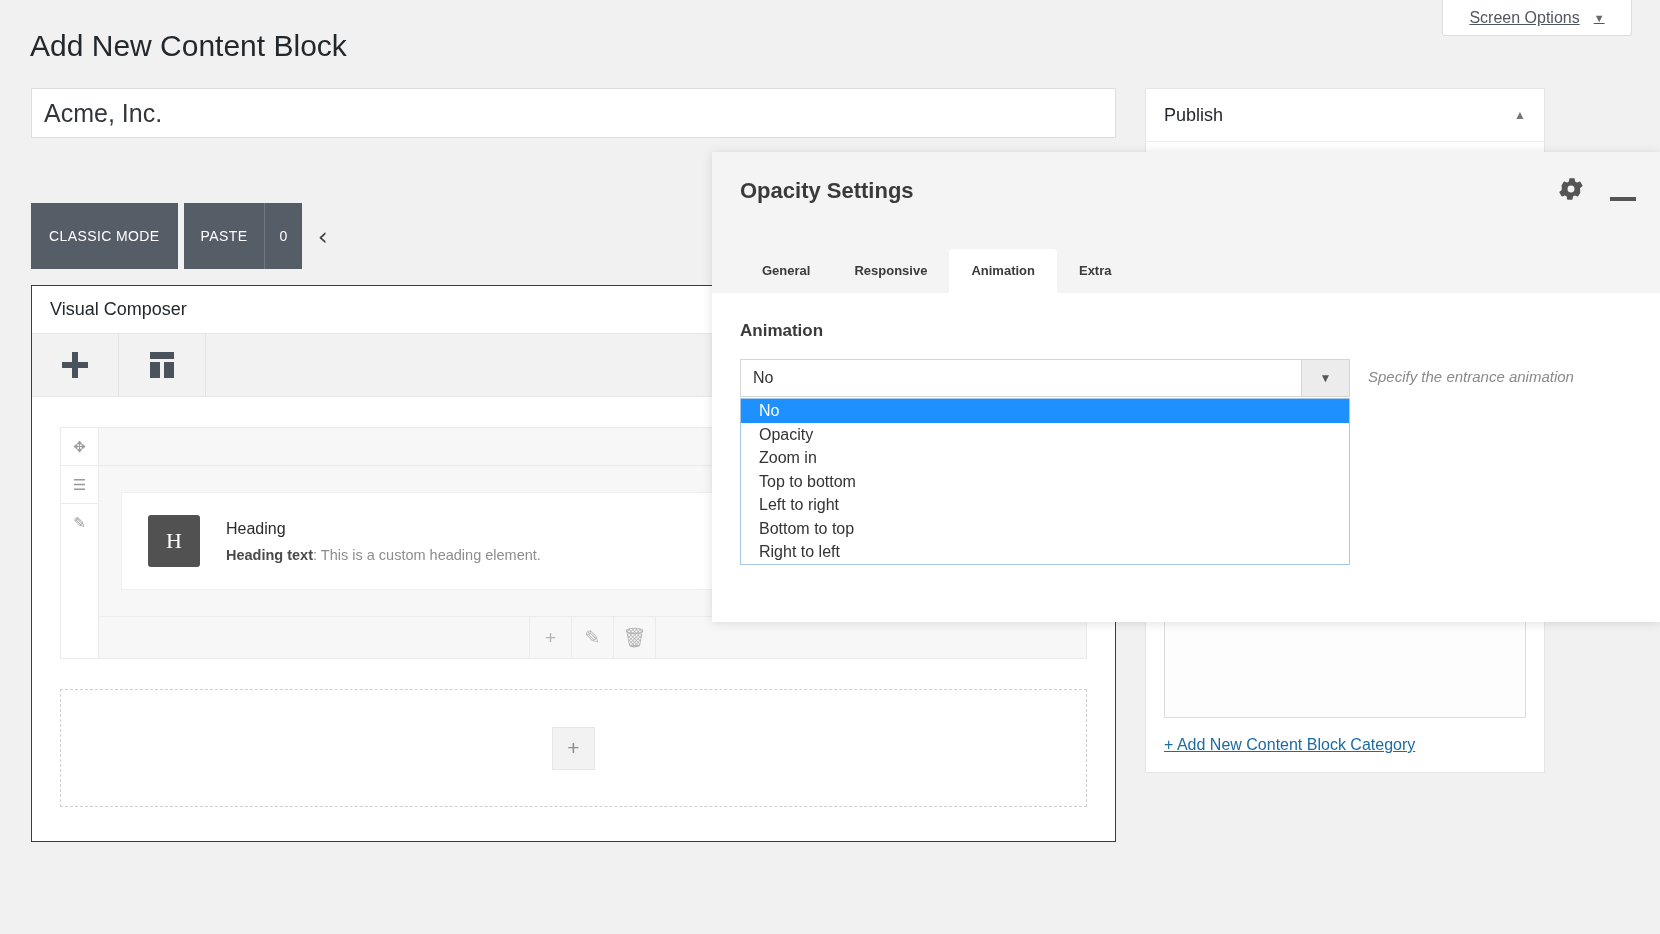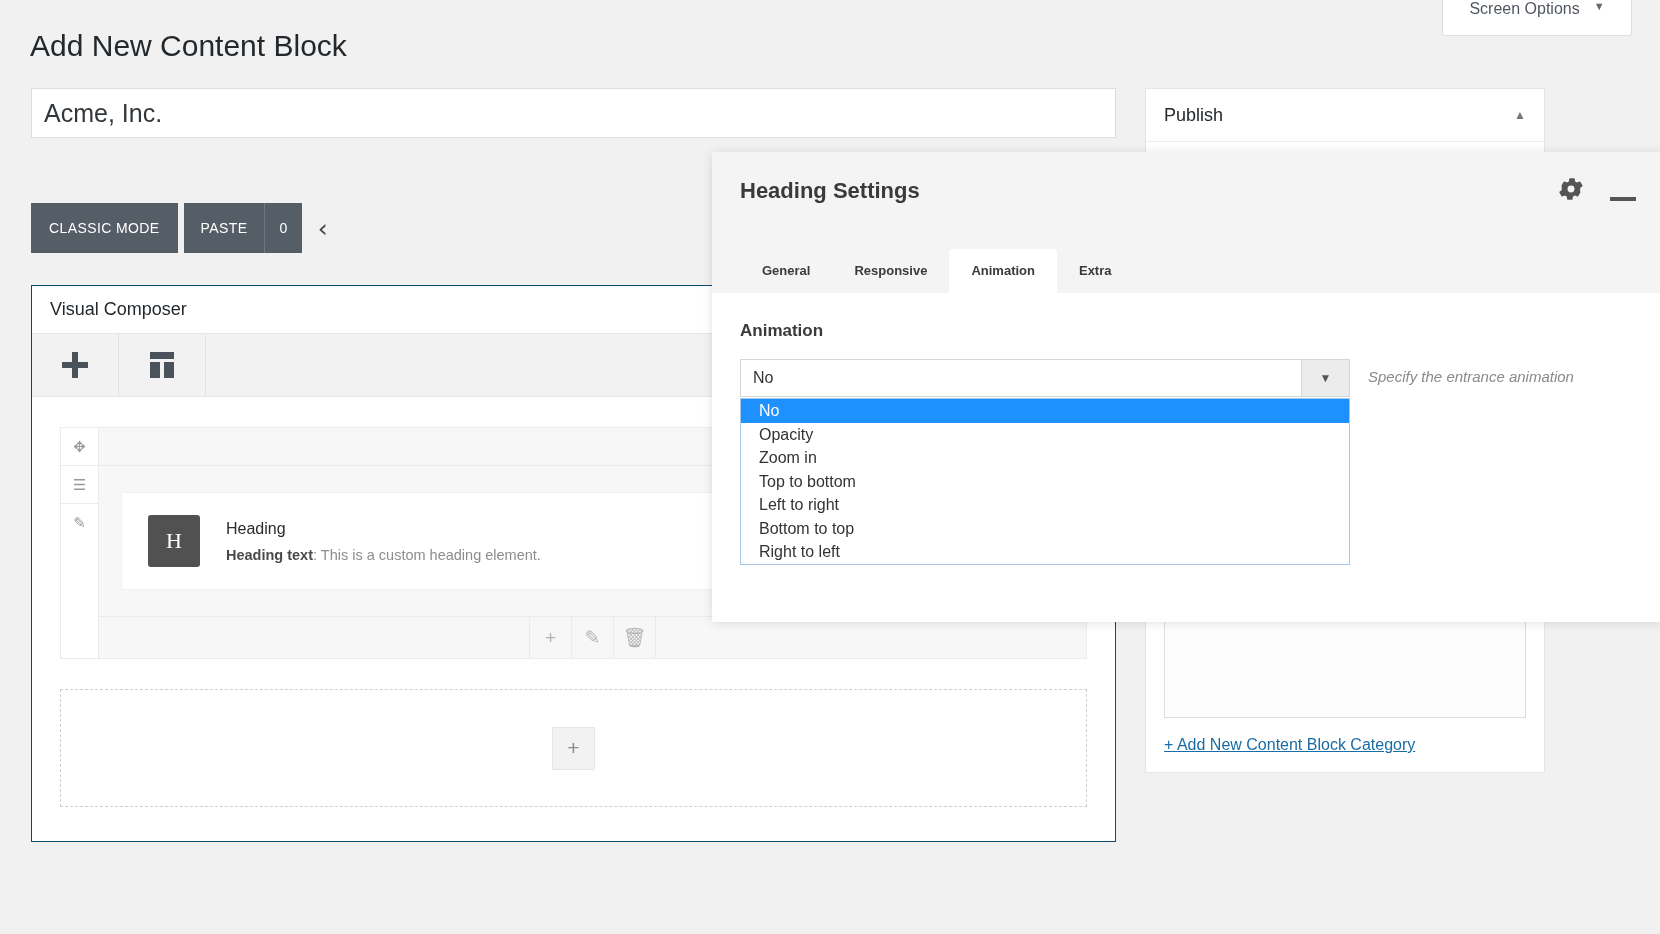--- a/index.html
+++ b/index.html
@@ -21,26 +21,28 @@
     position: absolute;
     top: 0;
     right: 28px;
     width: 190px;
     height: 36px;
     background: #ffffff;
     border: 1px solid #ddd;
     border-top: none;
     box-sizing: border-box;
     display: flex;
+    align-items: center;
     justify-content: center;
     gap: 14px;
     font-size: 16px;
     color: #50575e;
     border-radius: 0 0 3px 3px;
     cursor: pointer;
+    text-decoration: underline;
   }
   #screen-options .caret {
     font-size: 11px;
     color: #6a6a6a;
   }
 
   
   #page-title {
     position: absolute;
     left: 30px;
@@ -72,21 +74,21 @@
   #vc-modebar {
     position: absolute;
     left: 31px;
     top: 203px;
     display: flex;
     align-items: center;
   }
   .vc-btn {
     background: #555d66;
     color: #ffffff;
-    height: 50px;
+    height: 66px;
     display: flex;
     align-items: center;
     justify-content: center;
     font-size: 14px;
     letter-spacing: .4px;
     padding: 0 18px;
     box-sizing: border-box;
     cursor: pointer;
     user-select: none;
   }
@@ -588,21 +590,21 @@
     </div>
     <div class="cat-item">
       <span class="cat-cb"></span>
       <span>Page</span>
     </div>
   </div>
   <div id="add-cat-link">+ Add New Content Block Category</div>
 </div>
 
 <div id="vc-modal">
-  <div id="modal-title">Heading Settings</div>
+  <div id="modal-title">Opacity Settings</div>
   <div id="modal-actions">
     <span class="gear-icon">
       <svg width="26" height="26" viewBox="0 0 24 24" aria-hidden="true">
         <path fill="#555" d="M19.4 13a7.8 7.8 0 0 0 .06-1 7.8 7.8 0 0 0-.06-1l2.1-1.6a.5.5 0 0 0 .12-.64l-2-3.46a.5.5 0 0 0-.6-.22l-2.48 1a7.3 7.3 0 0 0-1.72-1l-.38-2.64a.5.5 0 0 0-.5-.42h-4a.5.5 0 0 0-.5.42L9.06 5.1a7.3 7.3 0 0 0-1.72 1l-2.48-1a.5.5 0 0 0-.6.22l-2 3.46a.5.5 0 0 0 .12.64L2.48 11a7.9 7.9 0 0 0 0 2L.38 14.6a.5.5 0 0 0-.12.64l2 3.46a.5.5 0 0 0 .6.22l2.48-1a7.3 7.3 0 0 0 1.72 1l.38 2.64a.5.5 0 0 0 .5.42h4a.5.5 0 0 0 .5-.42l.38-2.64a7.3 7.3 0 0 0 1.72-1l2.48 1a.5.5 0 0 0 .6-.22l2-3.46a.5.5 0 0 0-.12-.64zM11 15.2A3.2 3.2 0 1 1 14.2 12 3.2 3.2 0 0 1 11 15.2z" transform="translate(1,0)"></path>
       </svg>
     </span>
     <span id="modal-minimize"></span>
   </div>
 
   <div id="modal-tabs">

